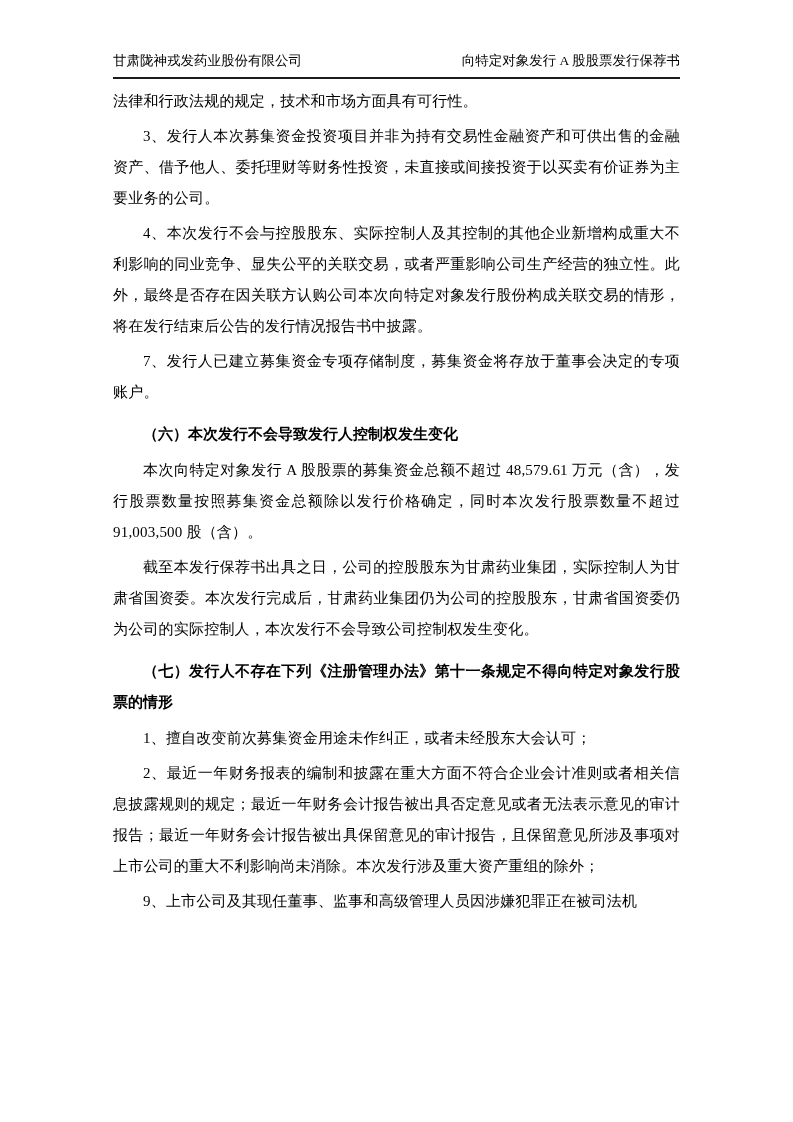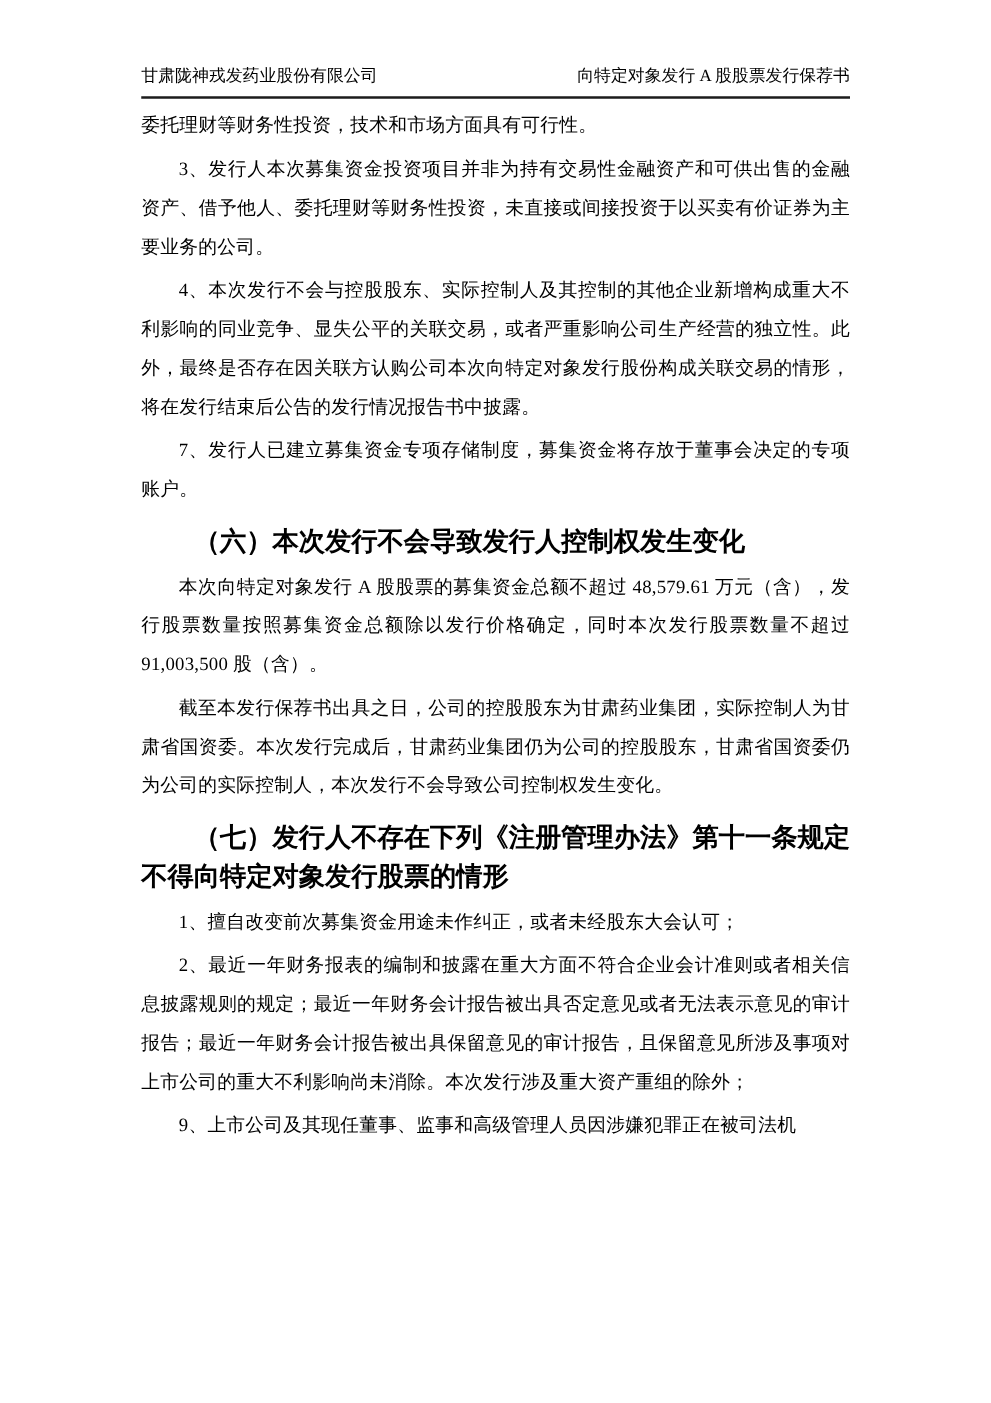--- a/index.html
+++ b/index.html
@@ -47,21 +47,21 @@
     line-height: 31px;
     text-align: justify;
     letter-spacing: 0.2px;
   }
   .indent {
     text-indent: 2em;
   }
   .heading {
     font-family: "Liberation Sans", "DejaVu Sans", sans-serif;
     font-weight: bold;
-    font-size: 21px;
+    font-size: 15px;
     line-height: 31px;
     text-indent: 2em;
     text-align: justify;
     margin: 10px 0 6px 0;
   }
   .footer {
     position: absolute;
     top: 1036px;
     left: 0;
     right: 0;
@@ -76,21 +76,21 @@
 
   <div class="header">
     <div class="header-row">
       <span>甘肃陇神戎发药业股份有限公司</span>
       <span>向特定对象发行 A 股股票发行保荐书</span>
     </div>
     <div class="header-rule"></div>
   </div>
 
   <div class="content">
-    <p class="para">委托理财等财务性投资，技术和市场方面具有可行性。</p>
+    <p class="para">法律和行政法规的规定，技术和市场方面具有可行性。</p>
     <p class="para indent">3、发行人本次募集资金投资项目并非为持有交易性金融资产和可供出售的金融资产、借予他人、委托理财等财务性投资，未直接或间接投资于以买卖有价证券为主要业务的公司。</p>
     <p class="para indent">4、本次发行不会与控股股东、实际控制人及其控制的其他企业新增构成重大不利影响的同业竞争、显失公平的关联交易，或者严重影响公司生产经营的独立性。此外，最终是否存在因关联方认购公司本次向特定对象发行股份构成关联交易的情形，将在发行结束后公告的发行情况报告书中披露。</p>
     <p class="para indent">7、发行人已建立募集资金专项存储制度，募集资金将存放于董事会决定的专项账户。</p>
     <p class="heading">（六）本次发行不会导致发行人控制权发生变化</p>
     <p class="para indent">本次向特定对象发行 A 股股票的募集资金总额不超过 48,579.61 万元（含），发行股票数量按照募集资金总额除以发行价格确定，同时本次发行股票数量不超过 91,003,500 股（含）。</p>
     <p class="para indent">截至本发行保荐书出具之日，公司的控股股东为甘肃药业集团，实际控制人为甘肃省国资委。本次发行完成后，甘肃药业集团仍为公司的控股股东，甘肃省国资委仍为公司的实际控制人，本次发行不会导致公司控制权发生变化。</p>
     <p class="heading">（七）发行人不存在下列《注册管理办法》第十一条规定不得向特定对象发行股票的情形</p>
     <p class="para indent">1、擅自改变前次募集资金用途未作纠正，或者未经股东大会认可；</p>
     <p class="para indent">2、最近一年财务报表的编制和披露在重大方面不符合企业会计准则或者相关信息披露规则的规定；最近一年财务会计报告被出具否定意见或者无法表示意见的审计报告；最近一年财务会计报告被出具保留意见的审计报告，且保留意见所涉及事项对上市公司的重大不利影响尚未消除。本次发行涉及重大资产重组的除外；</p>
     <p class="para indent">9、上市公司及其现任董事、监事和高级管理人员因涉嫌犯罪正在被司法机</p>

